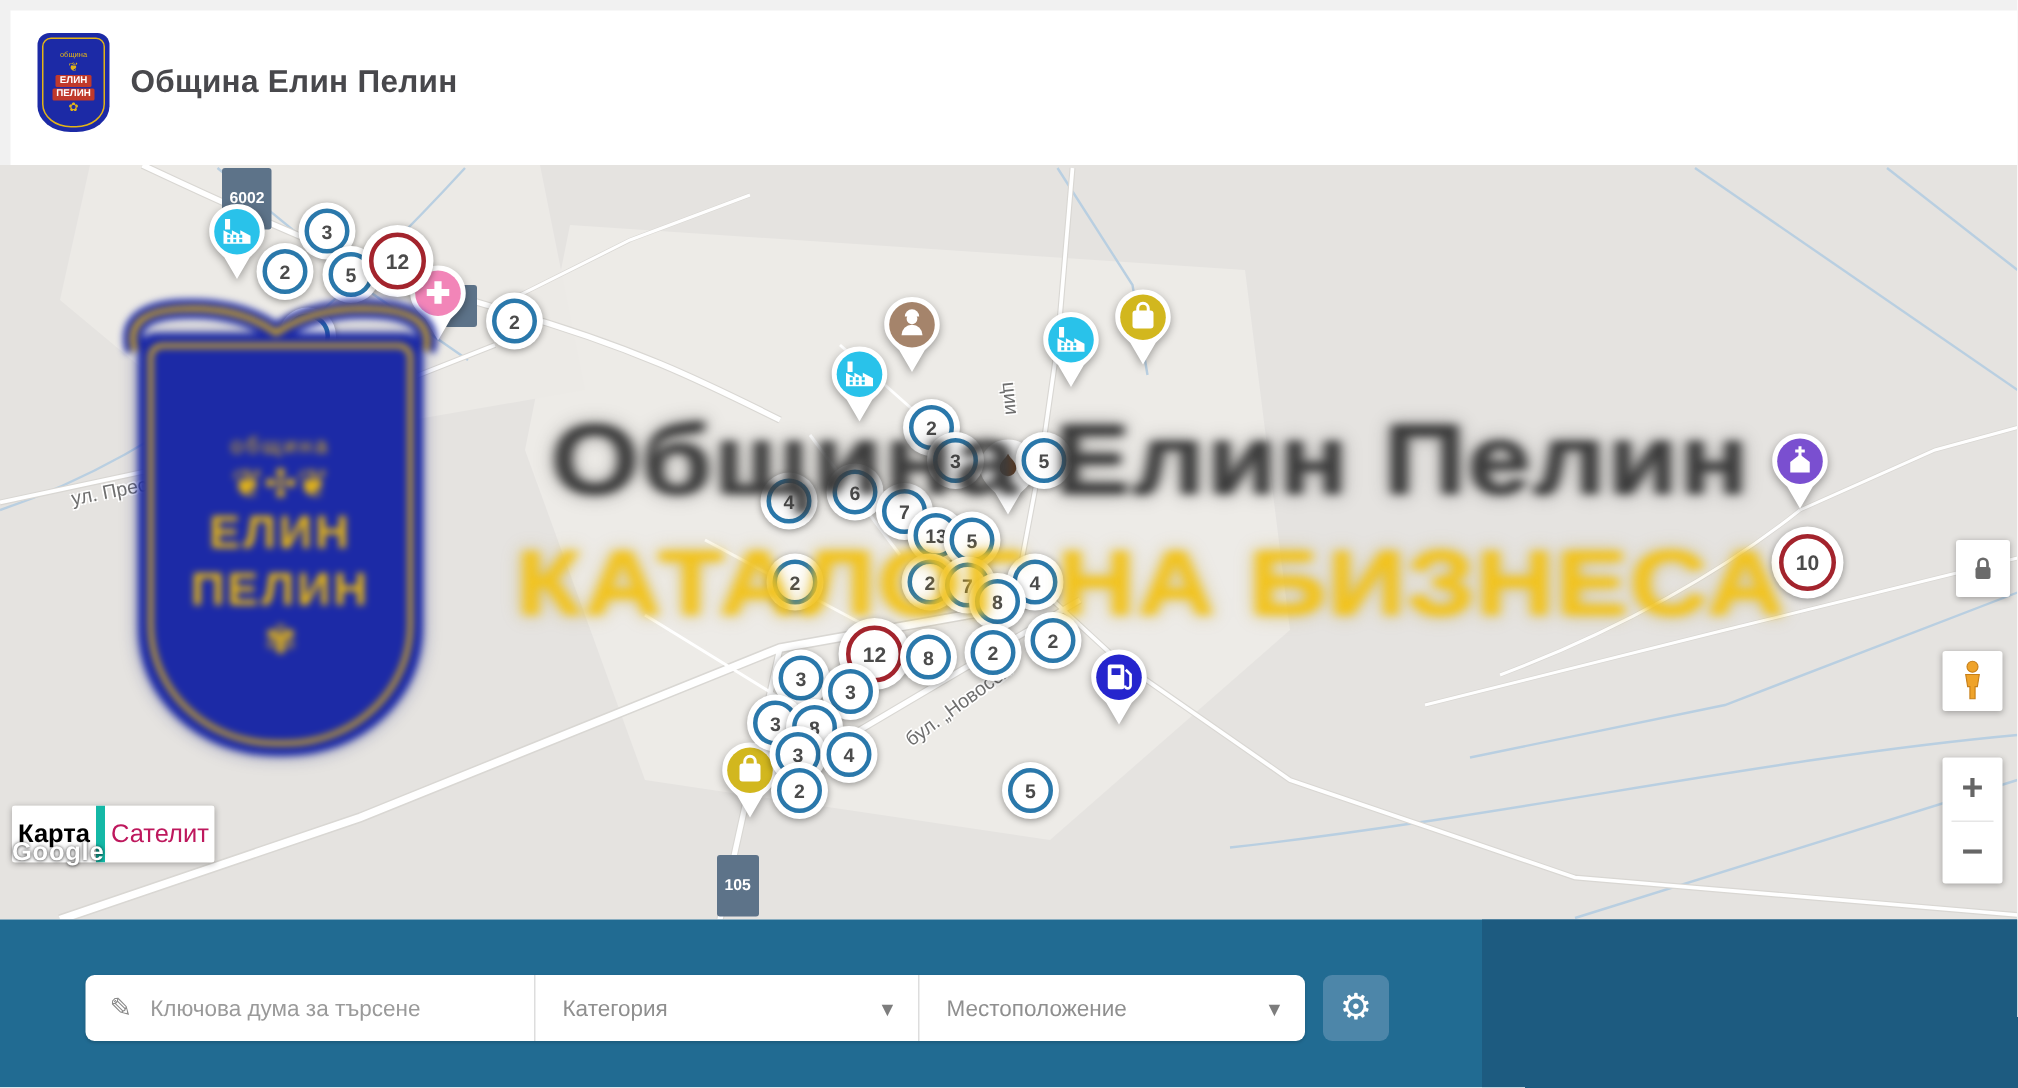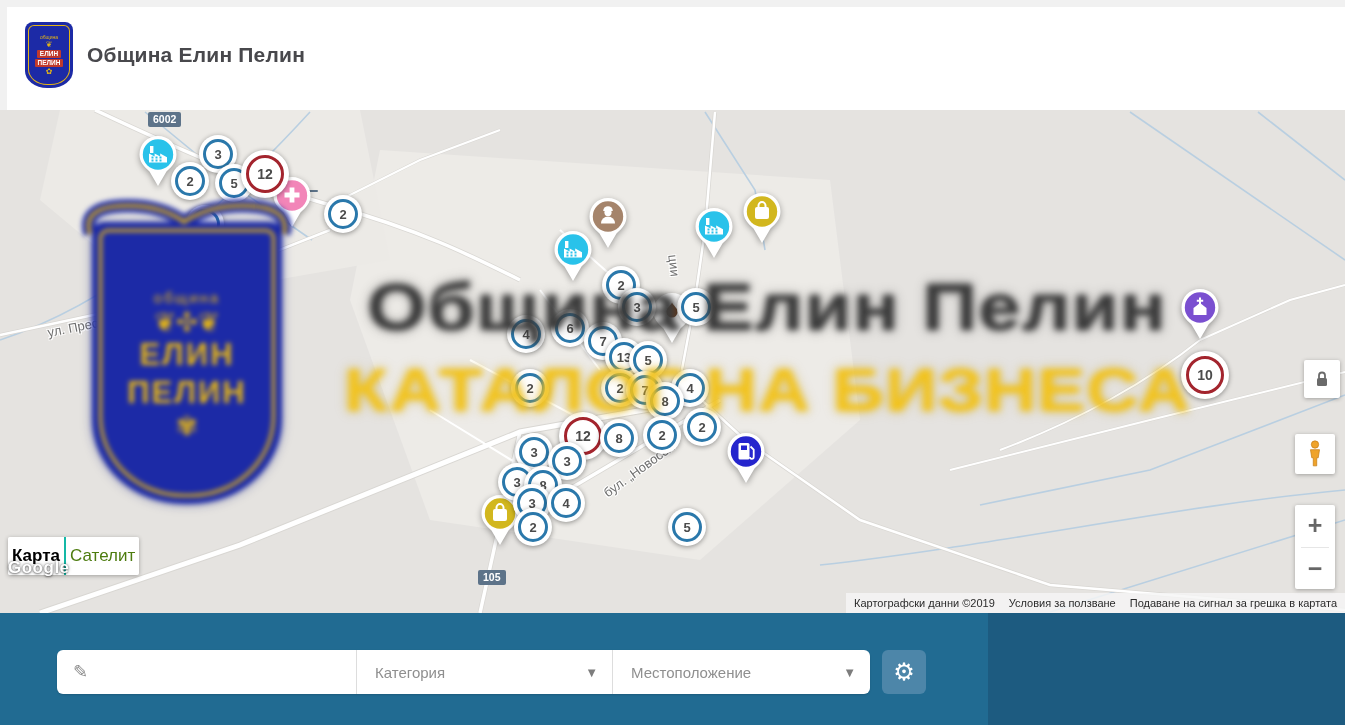--- a/index.html
+++ b/index.html
@@ -21,21 +21,21 @@
   .brand-text{display:flex;flex-direction:column;line-height:1.15;}
   .brand-title{color:#48484c;font-size:21px;font-weight:bold;letter-spacing:.2px;}
   .brand-sub{color:#e9b71c;font-size:18.5px;font-weight:bold;letter-spacing:.3px;}
   .nav{display:flex;align-items:center;gap:34px;}
   .nav a{color:#26262e;font-size:15px;font-weight:bold;text-decoration:none;letter-spacing:.2px;white-space:nowrap;cursor:pointer;}
 
   
   .map{position:absolute;left:0;top:110px;width:1345px;height:503px;background:#e5e3e0;overflow:hidden;cursor:grab;}
   .map svg.base{position:absolute;left:0;top:0;}
   .shield{position:absolute;background:#5d7389;color:#fff;font-size:10.5px;font-weight:bold;
-          border-radius:2px;padding:1px 5px;line-height:13px;z-index:12;min-width:12px;text-align:center;}
+          border-radius:2px;padding:14px 5px;line-height:13px;z-index:12;min-width:12px;text-align:center;}
   .stlabel{position:absolute;color:#6f6f6f;font-size:13px;white-space:nowrap;z-index:11;
            text-shadow:-1px -1px 0 #fff,1px -1px 0 #fff,-1px 1px 0 #fff,1px 1px 0 #fff;}
 
   .pin{position:absolute;width:40px;height:52px;z-index:20;filter:drop-shadow(0 2px 3px rgba(0,0,0,.35));cursor:pointer;}
   .cluster{position:absolute;width:38px;height:38px;background:#fff;border-radius:50%;z-index:30;
            box-shadow:0 1px 5px rgba(0,0,0,.4);padding:4px;box-sizing:border-box;cursor:pointer;}
   .cluster .ring{width:100%;height:100%;border:3px solid #2a78ab;border-radius:50%;box-sizing:border-box;
                  display:flex;align-items:center;justify-content:center;background:#fff;}
   .cluster .ring span{color:#4b4b4b;font-size:13px;font-weight:bold;}
   .cluster.red .ring{border-color:#a3242d;}
@@ -60,21 +60,21 @@
   .crest-b .t{color:#e3b417;font-size:15px;letter-spacing:2px;}
   .crest-b .orn{color:#e3b417;font-size:26px;line-height:24px;}
   .crest-b .nm{color:#e3b417;font-size:31px;font-weight:bold;letter-spacing:2px;line-height:34px;}
 
   
   .maptype{position:absolute;left:8px;top:427px;height:38px;display:flex;z-index:60;
            box-shadow:0 1px 4px rgba(0,0,0,.3);border-radius:2px;overflow:hidden;}
   .maptype .btn{background:#fff;display:flex;align-items:center;justify-content:center;
                 font-size:17px;padding:0 4px;cursor:pointer;}
   .maptype .btn.active{font-weight:bold;color:#000;}
-  .maptype .btn.inactive{color:#4d7c0f;border-left:2px solid #14b8a6;}
+  .maptype .btn.inactive{color:#be185d;border-left:6px solid #14b8a6;}
   .glogo{position:absolute;left:8px;top:448px;z-index:60;color:#fff;font-size:17px;font-weight:bold;letter-spacing:.5px;
          text-shadow:0 0 2px rgba(0,0,0,.45),0 1px 2px rgba(0,0,0,.35),0 0 4px rgba(0,0,0,.25);cursor:pointer;}
   .attrib{position:absolute;right:0;top:483px;height:20px;z-index:60;display:flex;align-items:center;
           background:rgba(245,245,245,.82);padding:0 8px;gap:0;}
   .attrib span{color:#2b2b2b;font-size:11px;margin-left:14px;white-space:nowrap;}
   .attrib span:first-child{margin-left:0;}
   .attrib .lnk{cursor:pointer;}
   .sqbtn{position:absolute;background:#fff;z-index:60;box-shadow:0 1px 4px rgba(0,0,0,.3);border-radius:2px;
          display:flex;align-items:center;justify-content:center;cursor:pointer;}
   .lockbtn{left:1304px;top:250px;width:36px;height:38px;}
@@ -444,25 +444,20 @@
       </div>
       <div class="wm-title">Община Елин Пелин</div>
       <div class="wm-sub">КАТАЛОГ НА БИЗНЕСА</div>
     </div>
 
     <div class="maptype">
       <div class="btn active">Карта</div>
       <div class="btn inactive">Сателит</div>
     </div>
     <div class="glogo">Google</div>
-    <div class="attrib">
-      <span>Картографски данни ©2019</span>
-      <span class="lnk">Условия за ползване</span>
-      <span class="lnk">Подаване на сигнал за грешка в картата</span>
-    </div>
     <div class="sqbtn lockbtn">
       <svg width="20" height="20" viewBox="0 0 20 20">
         <path d="M7 9V6.5a3 3 0 0 1 6 0V9" fill="none" stroke="#6a6a6a" stroke-width="1.8"></path>
         <rect x="5" y="9" width="10" height="8" rx="1.5" fill="#6a6a6a"></rect>
       </svg>
     </div>
     <div class="sqbtn pegman">
       <svg width="22" height="28" viewBox="0 0 20 26">
         <g fill="#efa32a" stroke="#c77f18" stroke-width="0.7">
           <circle cx="10" cy="4.2" r="3.4"></circle>
@@ -475,20 +470,21 @@
       <div class="div"></div>
       <div class="zb">−</div>
     </div>
   </div>
 
   <div class="searchbar">
     <div class="right"></div>
     <div class="fields">
       <div class="f-seg f-kw">
         <span class="pencil">✎</span>
+        <input type="text" placeholder="Ключова дума за търсене" style="">
       </div>
       <div class="f-seg f-dd f-cat">
         <span class="val">Категория</span>
         <span class="caret">▼</span>
       </div>
       <div class="f-seg f-dd f-loc">
         <span class="val">Местоположение</span>
         <span class="caret">▼</span>
       </div>
     </div>

